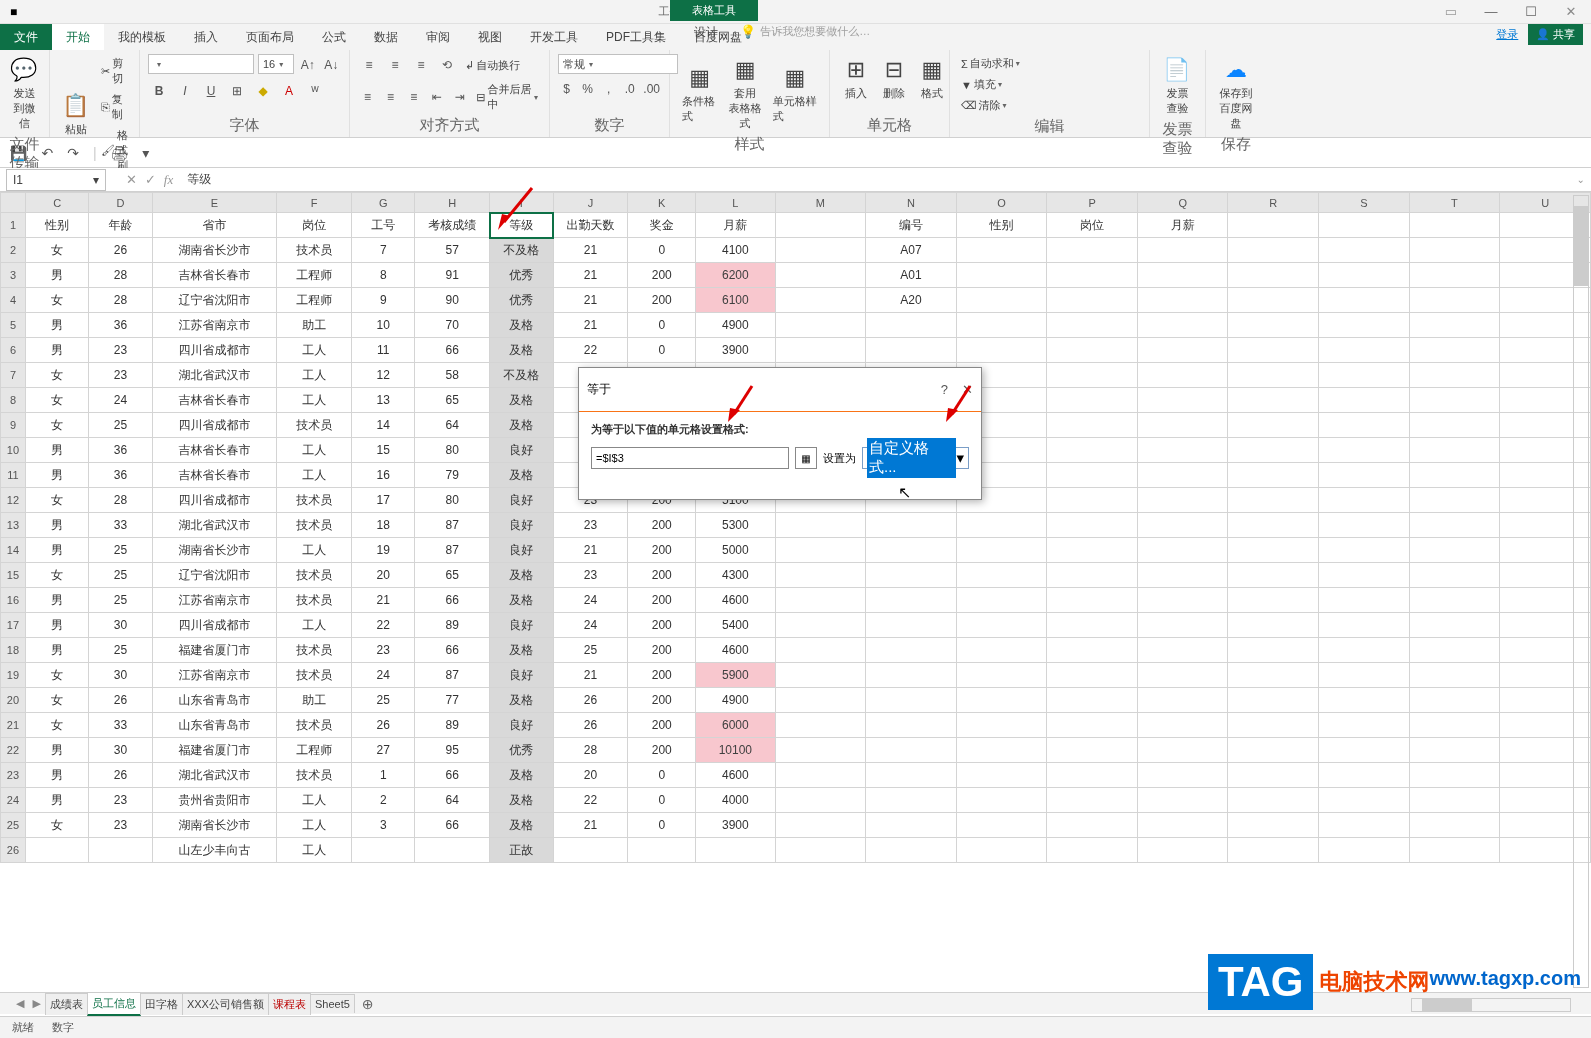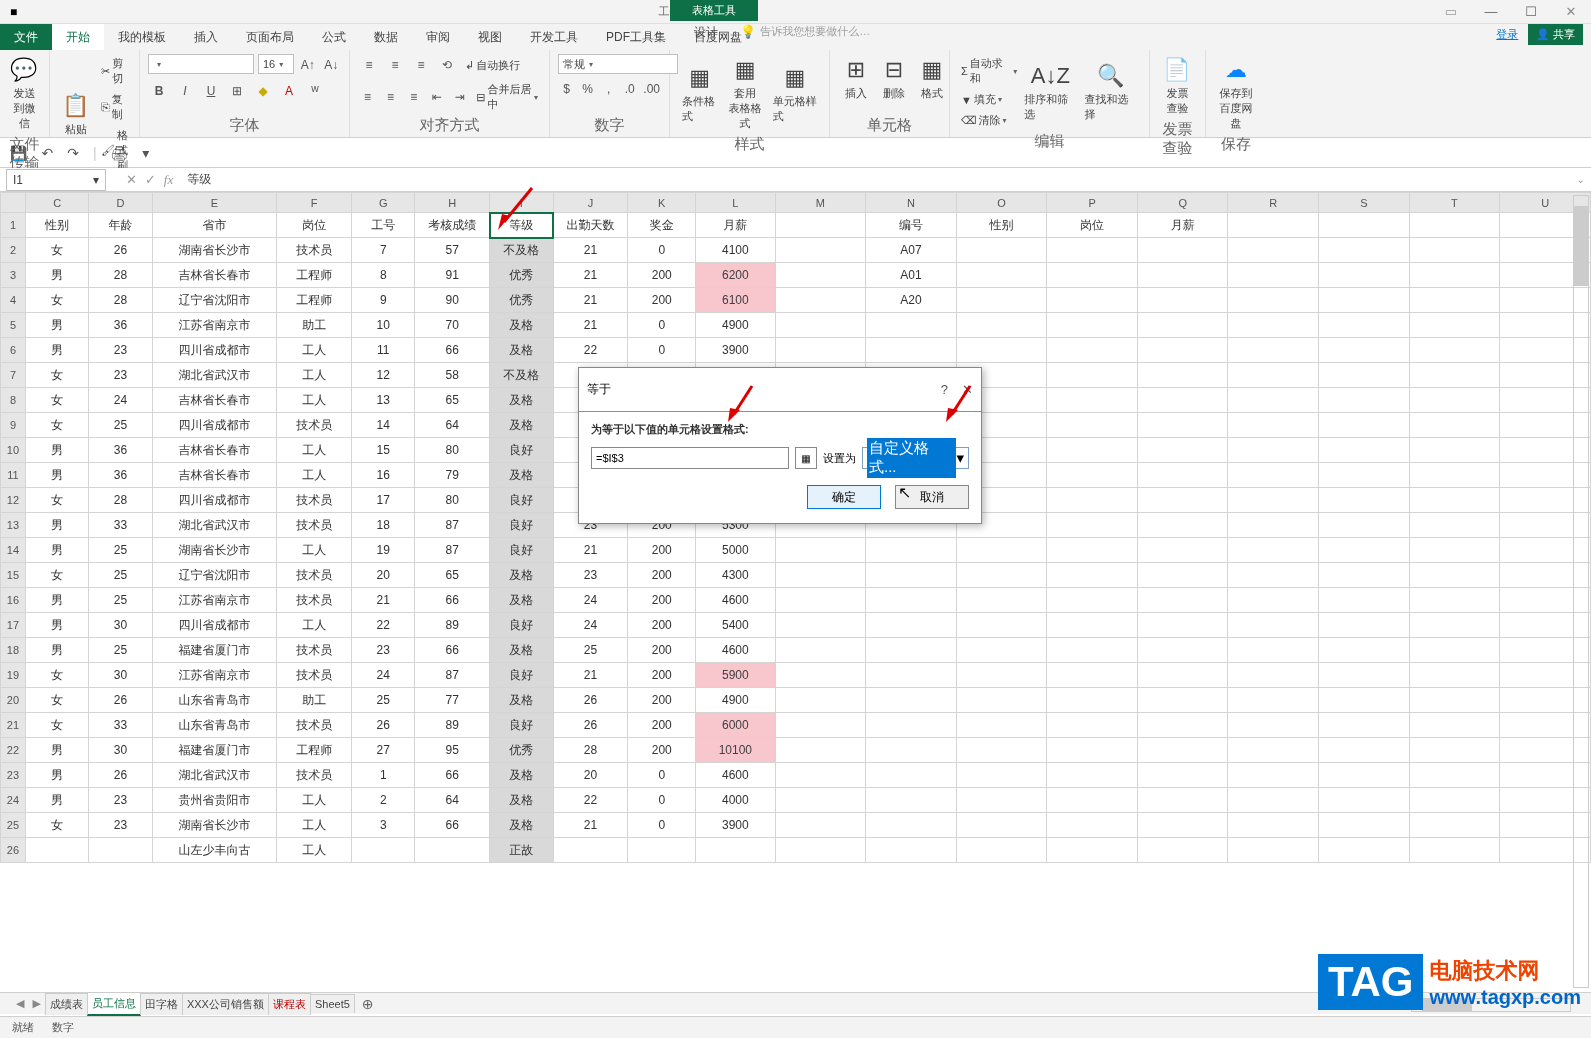--- a/index.html
+++ b/index.html
@@ -84,21 +84,21 @@
 .dialog .combo { flex: 1; height: 22px; border: 1px solid #7a9ec7; background:#fff; display: flex; align-items: center; padding: 0 4px; font-size: 15px; justify-content:space-between;}
 .dialog .combo .sel-txt{ background:#0078d4; color:#fff; padding:1px 2px;}
 .dialog .btns { display: flex; justify-content: flex-end; gap: 14px; }
 .dialog .btn { width: 74px; height: 24px; border: 1px solid #888; background: #efefef; display: flex; align-items: center; justify-content: center; font-size: 12px; cursor:pointer;}
 .dialog .btn.primary { border: 1px solid #0078d4; background:#e5f1fb;}
 
 .cursor-img { position:absolute; left:898px; top:483px; font-size:16px; color:#000; z-index:40; pointer-events:none;}
 
 .watermark { position:absolute; right:10px; bottom:28px; z-index:50; display:flex; align-items:center; gap:6px;}
 .watermark .tag{ background:#0078d4; color:#fff; font-weight:bold; font-size:42px; padding:4px 10px; font-family: Arial;}
-.watermark .txt{ display:flex; flex-direction:column; font-weight:bold;}
+.watermark .txt{ display:flex; flex-direction:row; font-weight:bold;}
 .watermark .txt .l1{ color:#e40; font-size:22px;}
 .watermark .txt .l2{ color:#06c; font-size:20px;}
 </style>
 </head>
 <body>
 
 <div class="titlebar">
   <div class="left-icons">
     <div>■</div>
   </div>
@@ -293,30 +293,20 @@
             <span>▼</span>
             <span>填充</span>
             <span class="caret">▾</span>
           </div>
         <div class="txt-btn">
             <span>⌫</span>
             <span>清除</span>
             <span class="caret">▾</span>
           </div>
       </div>
-      <div style="display:flex;">
-        <div class="big-btn">
-            <div class="icon">A↓Z</div>
-            <div>排序和筛选</div>
-          </div>
-        <div class="big-btn">
-            <div class="icon">🔍</div>
-            <div>查找和选择</div>
-          </div>
-      </div>
     </div>
     <div class="label">编辑</div>
   </div>
   <div class="group" style="width:56px;">
     <div class="big-btn">
         <div class="icon">📄</div>
         <div style="white-space:pre-line;text-align:center;">发票
 查验</div>
       </div>
     <div class="label">发票查验</div>
@@ -974,24 +964,20 @@
       <div class="inp">
           <span>=$I$3</span>
         </div>
       <div class="refbtn">▦</div>
       <span style="font-size:11px;">设置为</span>
       <div class="combo">
           <span class="sel-txt">自定义格式...</span>
           <span class="caret">▾</span>
         </div>
     </div>
-    <div class="btns">
-      <div class="btn primary">确定</div>
-      <div class="btn">取消</div>
-    </div>
   </div>
 </div>
 
 <svg class="arrow" style="left:726px; top:384px; z-index:35;" width="30" height="40">
   <line x1="26" y1="2" x2="8" y2="30" stroke="#d00" stroke-width="3"></line>
   <polygon points="2,38 14,26 4,24" fill="#d00"></polygon>
 </svg>
 <svg class="arrow" style="left:944px; top:384px; z-index:35;" width="30" height="40">
   <line x1="26" y1="2" x2="8" y2="30" stroke="#d00" stroke-width="3"></line>
   <polygon points="2,38 14,26 4,24" fill="#d00"></polygon>

